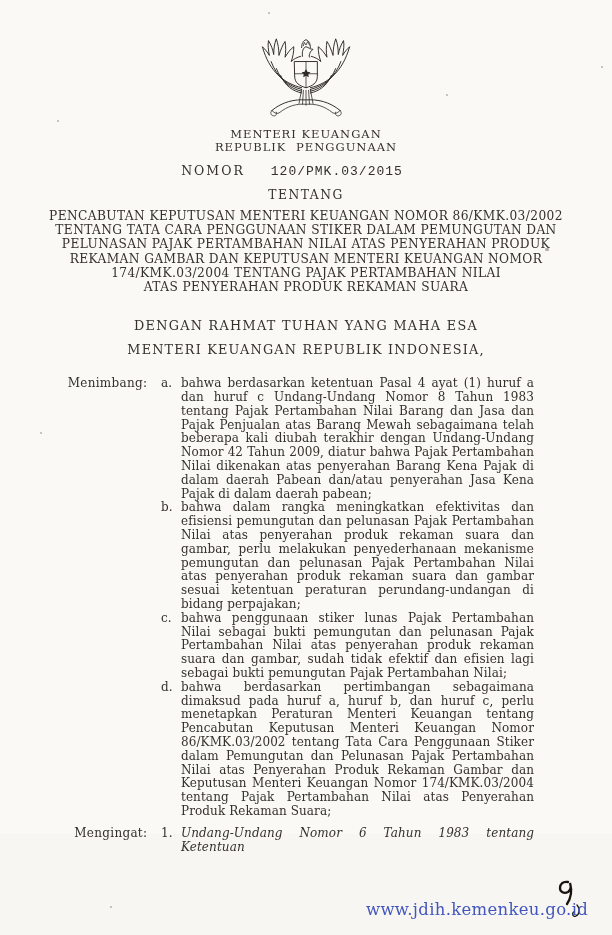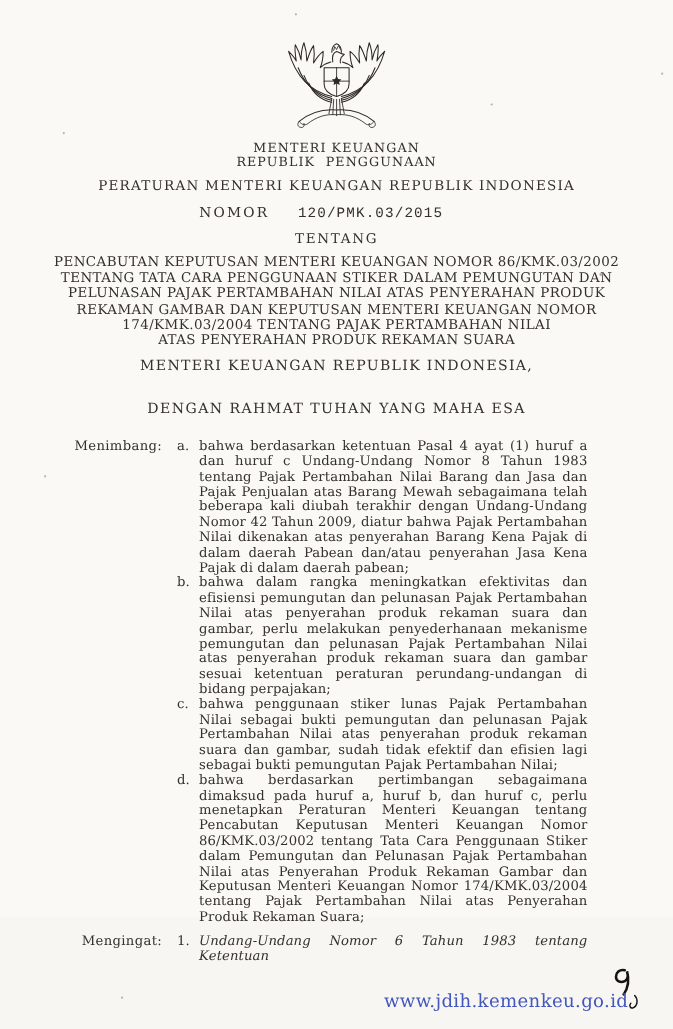--- a/index.html
+++ b/index.html
@@ -36,21 +36,21 @@
   .clause.second{margin-top:8px;}
   .clause-label{width:81px;flex:none;letter-spacing:0.3px;text-align:right;}
   .clause-colon{width:18px;flex:none;text-align:left;}
   .clause-body{flex:1;min-width:0;}
   .c-item{display:flex;align-items:flex-start;}
   .c-marker{width:20px;flex:none;}
   .c-text{flex:1;min-width:0;text-align:justify;letter-spacing:0.1px;}
   .c-text.oneline{word-spacing:3px;font-style:italic;}
 
   .footer-url{
-    position:absolute;left:349px;top:900px;
+    position:absolute;left:366px;top:900px;
     font-size:16.5px;letter-spacing:0.3px;
     text-decoration:none;cursor:pointer;
   }
   .hand-mark{position:absolute;left:556px;top:878px;}
 
   .speck{position:absolute;width:2px;height:2px;border-radius:50%;background:#938e84;opacity:0.65;}
 </style>
 </head>
 <body>
 
@@ -79,33 +79,32 @@
 
         <path d="M16,84 C28,74 42,71 55,72 C68,71 82,74 94,84"></path>
         <path d="M16,84 C18,87 21,88 24,87 C34,79 44,76 55,77 C66,76 76,79 86,87 C89,88 92,87 94,84" stroke-width="0.9"></path>
         <path d="M16,84 c-2,2 -2,5 1,6 c3,1 5,-1 4,-4 M94,84 c2,2 2,5 -1,6 c-3,1 -5,-1 -4,-4" stroke-width="0.9"></path>
       </g>
     </svg>
   </div>
 
   <div class="ctr h-ministry">MENTERI KEUANGAN</div>
   <div class="ctr h-ministry2">REPUBLIK PENGGUNAAN</div>
-  <div class="ctr h-reg">PERATURAN MENTERI KEUANGAN REPUBLIK INDONESIA</div>
   <div class="ctr h-nomor">
     <span>NOMOR</span><span class="num">120/PMK.03/2015</span>
   </div>
   <div class="ctr h-tentang">TENTANG</div>
   <div class="ctr h-subject">PENCABUTAN KEPUTUSAN MENTERI KEUANGAN NOMOR 86/KMK.03/2002
 TENTANG TATA CARA PENGGUNAAN STIKER DALAM PEMUNGUTAN DAN
 PELUNASAN PAJAK PERTAMBAHAN NILAI ATAS PENYERAHAN PRODUK
 REKAMAN GAMBAR DAN KEPUTUSAN MENTERI KEUANGAN NOMOR
 174/KMK.03/2004 TENTANG PAJAK PERTAMBAHAN NILAI
 ATAS PENYERAHAN PRODUK REKAMAN SUARA</div>
+  <div class="ctr h-invoc">DENGAN RAHMAT TUHAN YANG MAHA ESA</div>
   <div class="ctr h-auth">MENTERI KEUANGAN REPUBLIK INDONESIA,</div>
-  <div class="ctr h-invoc">DENGAN RAHMAT TUHAN YANG MAHA ESA</div>
 
   <div class="clause first">
     <div class="clause-label">Menimbang</div>
     <div class="clause-colon">:</div>
     <div class="clause-body">
       <div class="c-item">
         <div class="c-marker">a.</div>
         <div class="c-text">bahwa berdasarkan ketentuan Pasal 4 ayat (1) huruf a dan huruf c Undang-Undang Nomor 8 Tahun 1983 tentang Pajak Pertambahan Nilai Barang dan Jasa dan Pajak Penjualan atas Barang Mewah sebagaimana telah beberapa kali diubah terakhir dengan Undang-Undang Nomor 42 Tahun 2009, diatur bahwa Pajak Pertambahan Nilai dikenakan atas penyerahan Barang Kena Pajak di dalam daerah Pabean dan/atau penyerahan Jasa Kena Pajak di dalam daerah pabean;</div>
       </div>
       <div class="c-item">

